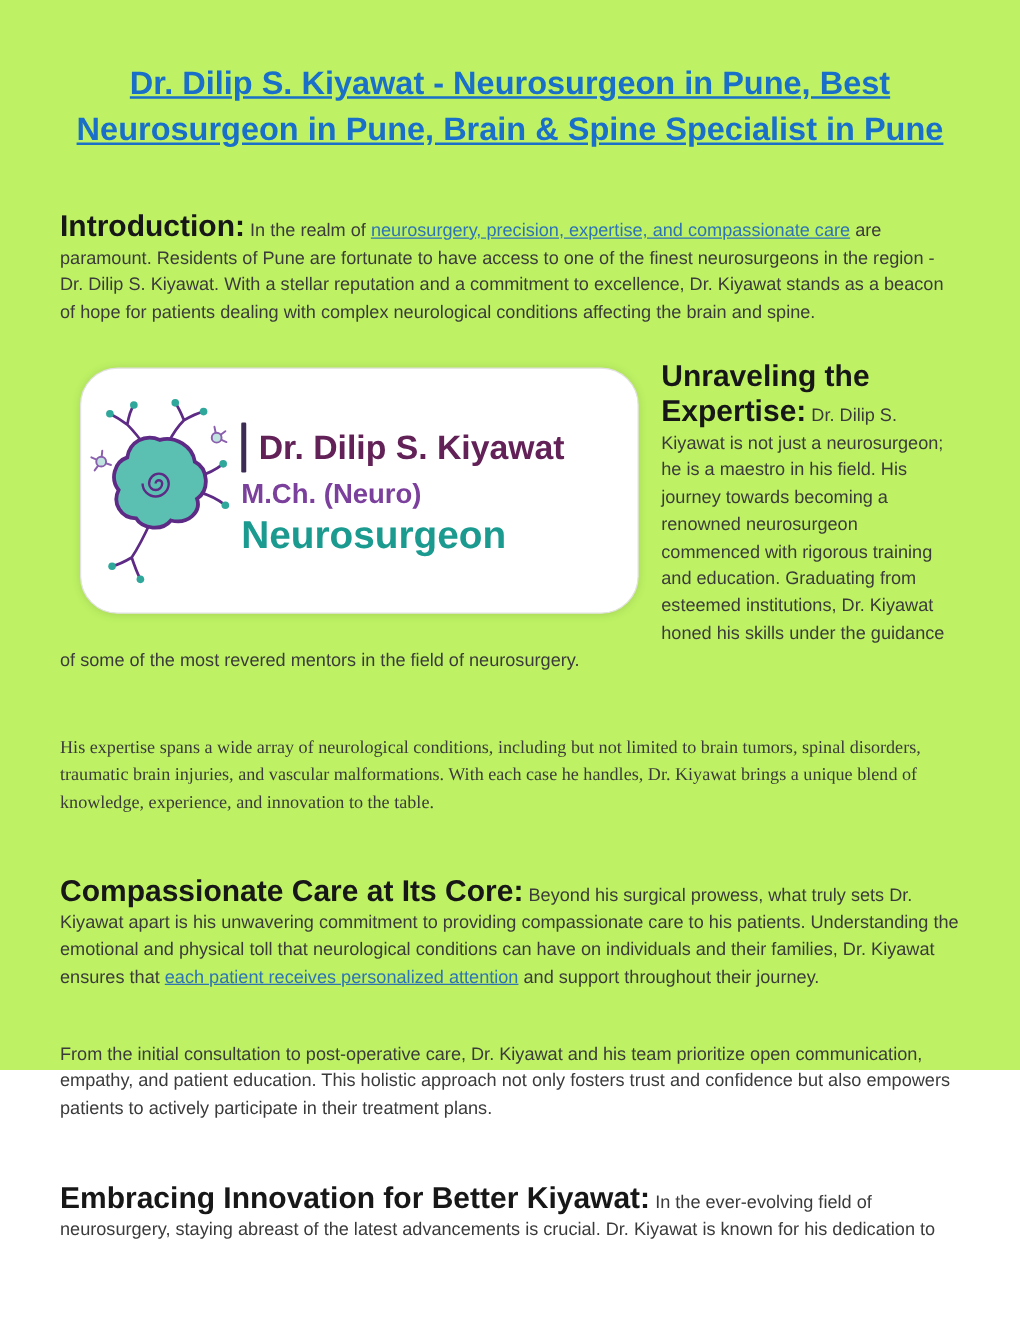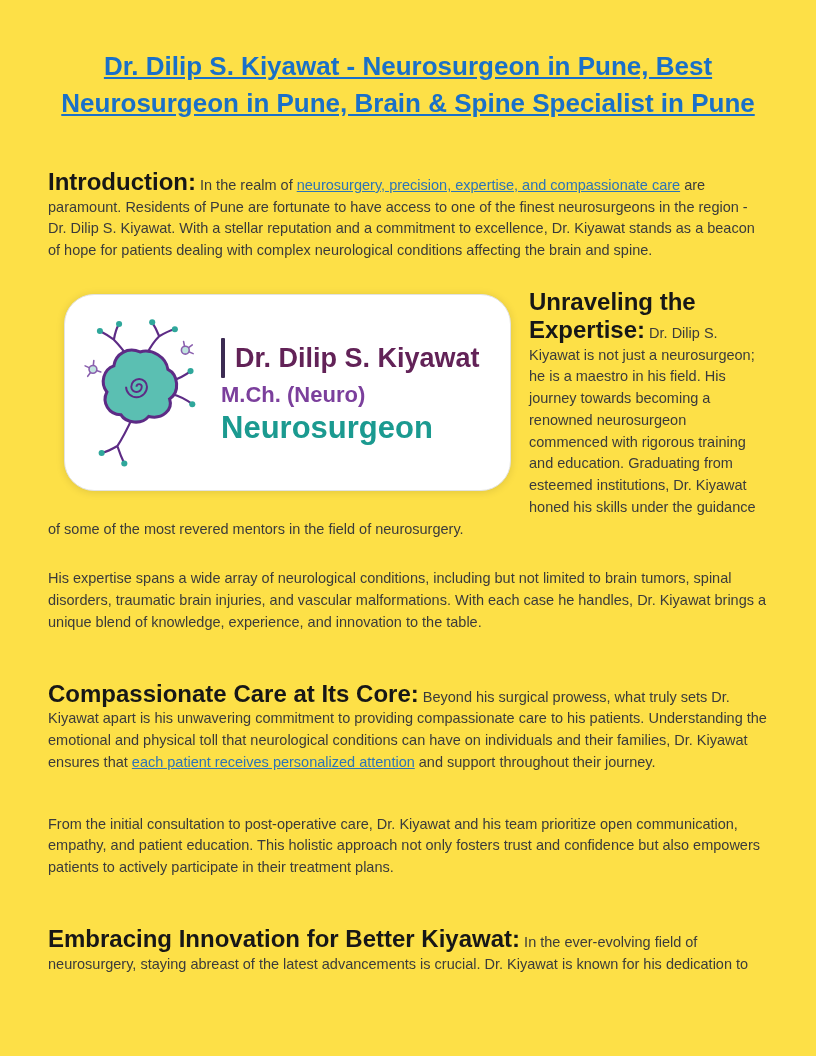--- a/index.html
+++ b/index.html
@@ -3,21 +3,21 @@
 <meta charset="utf-8">
 <style>
   * { box-sizing: border-box; }
   html, body { margin: 0; padding: 0; }
   body {
     width: 816px; height: 1056px; overflow: hidden;
     background: #ffffff;
     font-family: "Liberation Sans", sans-serif;
     color: #3b3b3b;
   }
-  .page { width: 816px; height: 1056px; padding: 40px 48px 0 48px; background:#fde047; }
+  .page { width: 816px; height: 856px; padding: 40px 48px 0 48px; background:#bef264; }
 
   
   .doc-title {
     margin: 8px 0 46px 0;
     text-align: center;
     font-size: 26px; font-weight: 700; line-height: 1.42;
   }
   .doc-title a { color: #1a70c8; text-decoration: underline; cursor: pointer; }
 
   
@@ -32,33 +32,33 @@
 
   
   .logo-card {
     float: left;
     width: 447px; height: 197px;
     background: #fff;
     border: 1px solid #e2e2e2;
     border-radius: 30px;
     box-shadow: 0 1px 8px rgba(0,0,0,0.12);
     margin: 6px 18px 10px 16px;
-    padding: 8px 14px;
-    display: flex; align-items: center; gap: 16px;
+    padding: 8px 2px;
+    display: flex; align-items: center;
   }
   .neuron { width: 122px; height: 162px; flex: 0 0 auto; }
   .logo-texts { margin-left: 4px; }
   .name-row { display: flex; align-items: center; }
   .logo-bar { width: 4px; height: 40px; background: #3c2b52; margin-right: 10px; border-radius: 1px; }
   .logo-name { font-size: 27px; font-weight: 700; color: #622257; white-space: nowrap; }
   .logo-degree { font-size: 22px; font-weight: 700; color: #7b3f9c; margin-top: 4px; }
   .logo-specialty { font-size: 31px; font-weight: 700; color: #1b9a90; margin-top: 2px; }
 
   .clear-para { clear: both; }
-  .gap-lg { margin-top: 28px; }
+  .gap-lg { margin-top: 48px; font-family: Liberation Serif, serif; }
   .gap-md { margin-top: 40px; }
   .section-gap { margin-top: 46px; }
 </style>
 </head>
 <body>
 
 <div class="page">
 
   <h1 class="doc-title"><a>Dr. Dilip S. Kiyawat - Neurosurgeon in Pune, Best Neurosurgeon in Pune, Brain &amp; Spine Specialist in Pune</a></h1>
 

